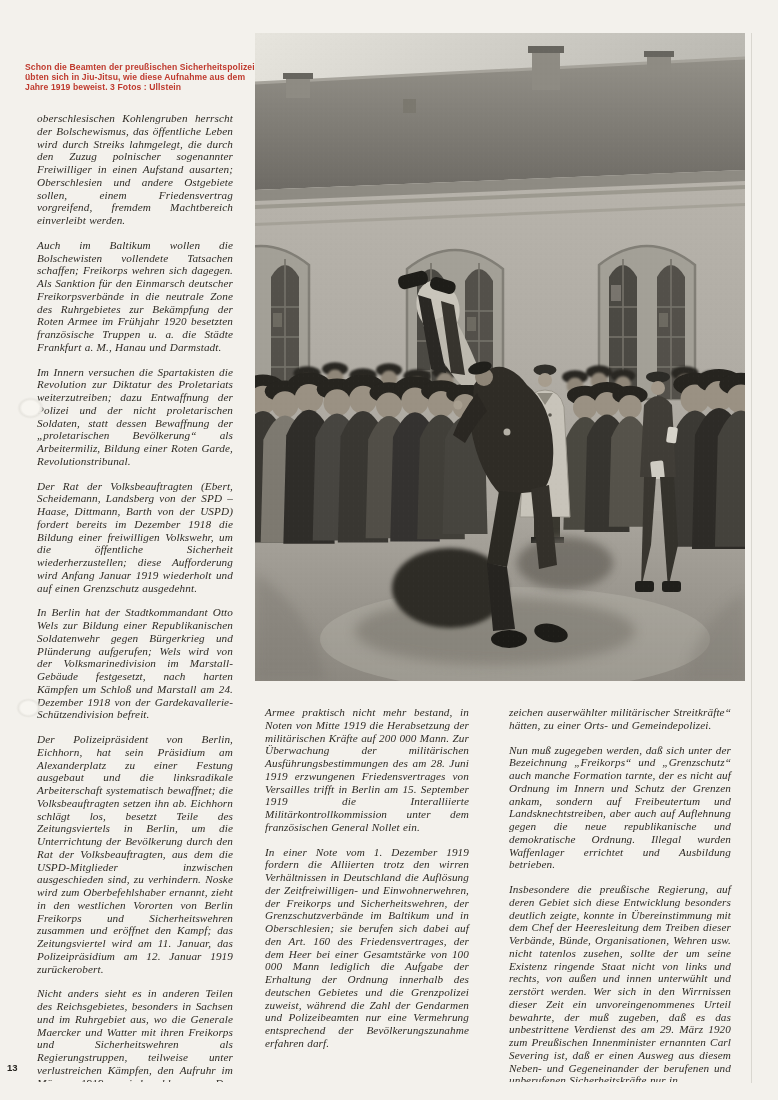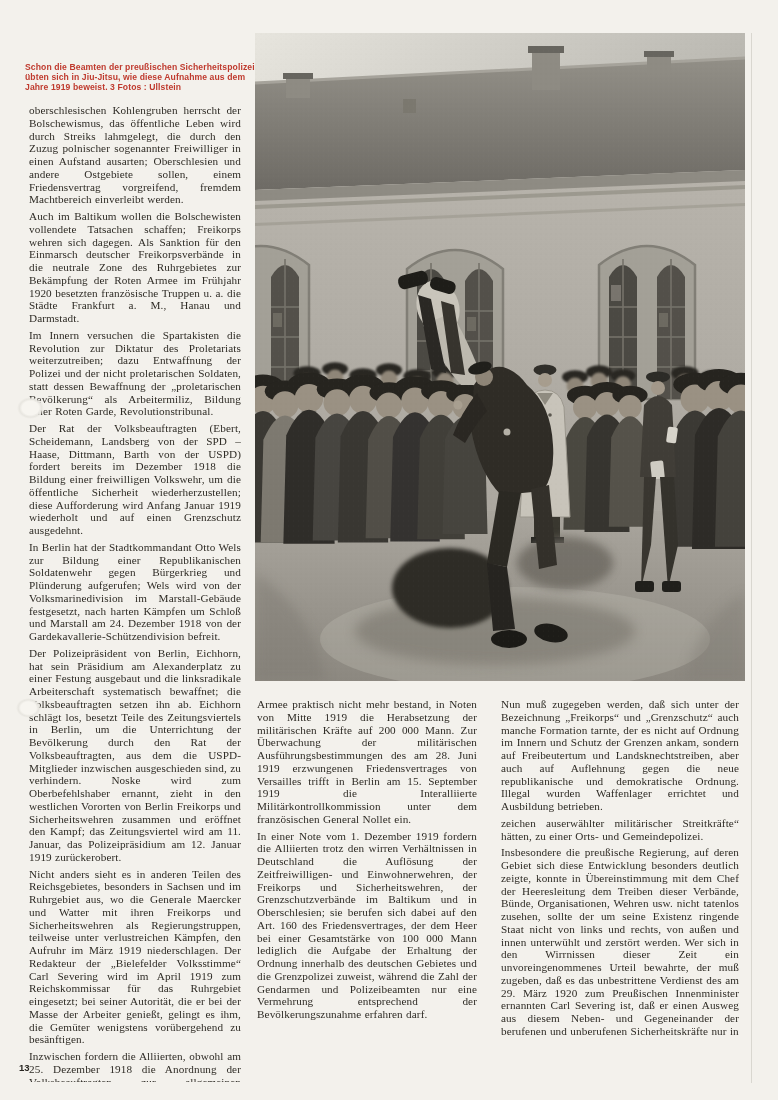--- a/index.html
+++ b/index.html
@@ -12,28 +12,28 @@
   .caption{
     position:absolute;left:25px;top:63px;width:240px;margin:0;
     font-family:"Liberation Sans","DejaVu Sans",sans-serif;
     font-weight:bold;font-size:8.6px;line-height:9.9px;letter-spacing:.1px;
   }
   .col{
     position:absolute;text-align:justify;overflow:hidden;
     font-size:11.2px;line-height:12.75px;letter-spacing:.1px;word-spacing:.4px;
     hyphens:auto;-webkit-hyphens:auto;
   }
-  .col p{margin:4px;}
+  .col p{margin:12px;font-style:italic;}
   #col-left{left:25px;top:100px;width:220px;height:982px;}
   #col-mid{left:253px;top:694px;width:228px;height:388px;}
   #col-right{left:497px;top:694px;width:246px;height:388px;}
   .photo{position:absolute;left:255px;top:33px;width:490px;height:648px;margin:0;background:#b3afa7;}
   .photo svg{display:block;}
   .pagenum{
-    position:absolute;left:19px;top:1062px;
+    position:absolute;left:7px;top:1062px;
     font-family:"Liberation Sans","DejaVu Sans",sans-serif;
     font-weight:bold;font-size:9.5px;color:#26241f;
   }
   .artifact{
     position:absolute;border-radius:50%;
     background:radial-gradient(closest-side,#f7f5f0 62%,rgba(231,229,223,.95) 82%,rgba(243,241,236,0) 100%);
   }
   .a1{left:17px;top:397px;width:27px;height:22px;}
   .a2{left:16px;top:698px;width:25px;height:20px;}
   .edge-line{position:absolute;left:751px;top:33px;width:1px;height:1050px;background:#d9d7d0;}
@@ -231,22 +231,22 @@
       <rect width="490" height="648" fill="url(#grain)" opacity="0.05"></rect>
     </svg>
   </figure>
 
   <div class="col" id="col-mid">
     <p>Armee praktisch nicht mehr bestand, in Noten von Mitte 1919 die Herabsetzung der militärischen Kräfte auf 200 000 Mann. Zur Überwachung der militärischen Ausführungsbestimmungen des am 28. Juni 1919 erzwungenen Friedensvertrages von Versailles trifft in Berlin am 15. September 1919 die Interalliierte Militärkontrollkommission unter dem französischen General Nollet ein.</p>
     <p>In einer Note vom 1. Dezember 1919 fordern die Alliierten trotz den wirren Verhältnissen in Deutschland die Auflösung der Zeitfreiwilligen- und Einwohnerwehren, der Freikorps und Sicherheitswehren, der Grenzschutzverbände im Baltikum und in Oberschlesien; sie berufen sich dabei auf den Art. 160 des Friedensvertrages, der dem Heer bei einer Gesamtstärke von 100 000 Mann lediglich die Aufgabe der Erhaltung der Ordnung innerhalb des deutschen Gebietes und die Grenzpolizei zuweist, während die Zahl der Gendarmen und Polizeibeamten nur eine Vermehrung entsprechend der Bevölkerungszunahme erfahren darf.</p>
   </div>
 
   <div class="col" id="col-right">
+    <p>zeichen auserwählter militärischer Streitkräfte“ hätten, zu einer Orts- und Gemeindepolizei.</p>
     <p>Nun muß zugegeben werden, daß sich unter der Bezeichnung „Freikorps“ und „Grenzschutz“ auch manche Formation tarnte, der es nicht auf Ordnung im Innern und Schutz der Grenzen ankam, sondern auf Freibeutertum und Landsknechtstreiben, aber auch auf Auflehnung gegen die neue republikanische und demokratische Ordnung. Illegal wurden Waffenlager errichtet und Ausbildung betrieben.</p>
-    <p>zeichen auserwählter militärischer Streitkräfte“ hätten, zu einer Orts- und Gemeindepolizei.</p>
     <p>Insbesondere die preußische Regierung, auf deren Gebiet sich diese Entwicklung besonders deutlich zeigte, konnte in Übereinstimmung mit dem Chef der Heeresleitung dem Treiben dieser Verbände, Bünde, Organisationen, Wehren usw. nicht tatenlos zusehen, sollte der um seine Existenz ringende Staat nicht von links und rechts, von außen und innen unterwühlt und zerstört werden. Wer sich in den Wirrnissen dieser Zeit ein unvoreingenommenes Urteil bewahrte, der muß zugeben, daß es das unbestrittene Verdienst des am 29. März 1920 zum Preußischen Innenminister ernannten Carl Severing ist, daß er einen Ausweg aus diesem Neben- und Gegeneinander der berufenen und unberufenen Sicherheitskräfte nur in</p>
   </div>
 
   <div class="artifact a1"></div>
   <div class="artifact a2"></div>
   <div class="edge-line"></div>
 
   <div class="pagenum">13</div>
 
 </div>

